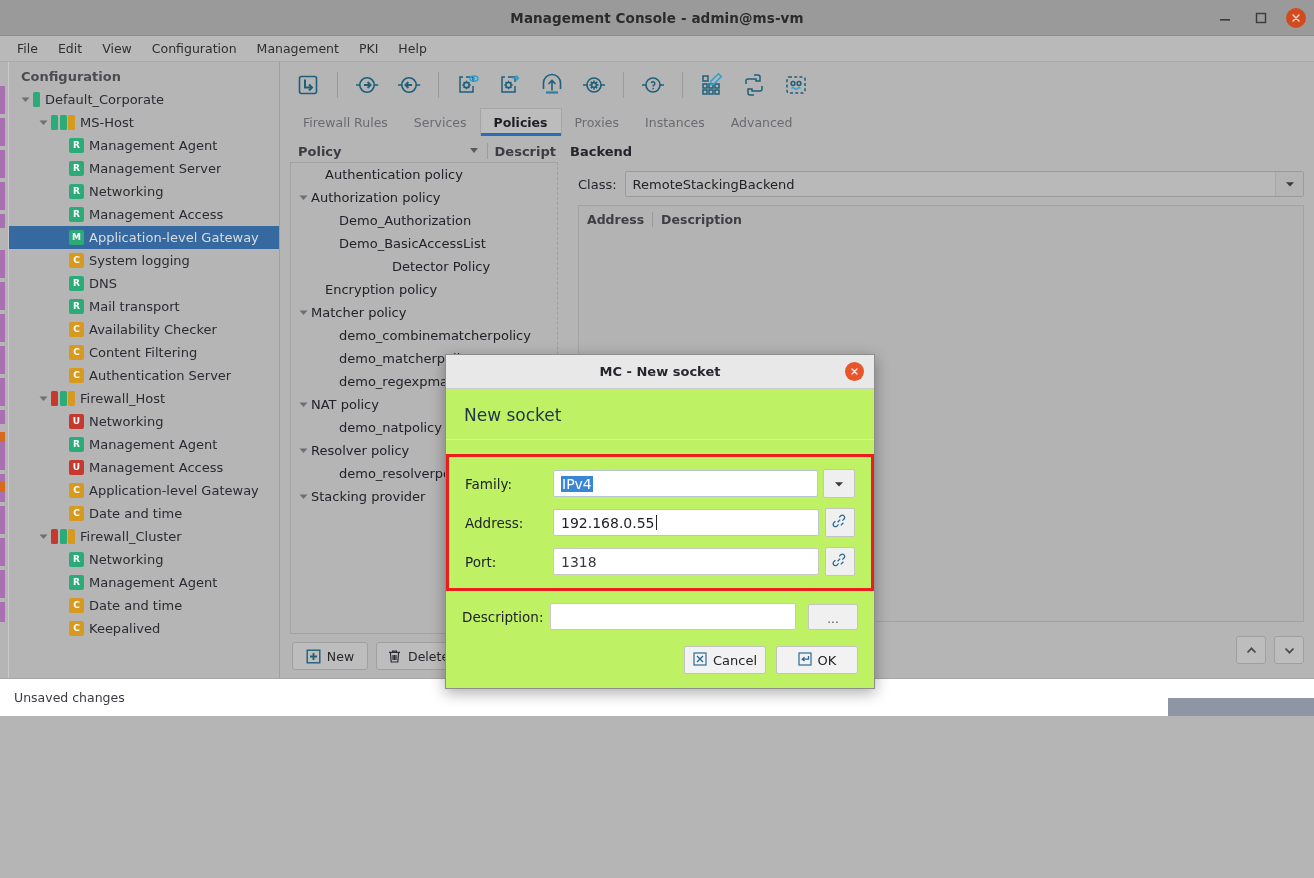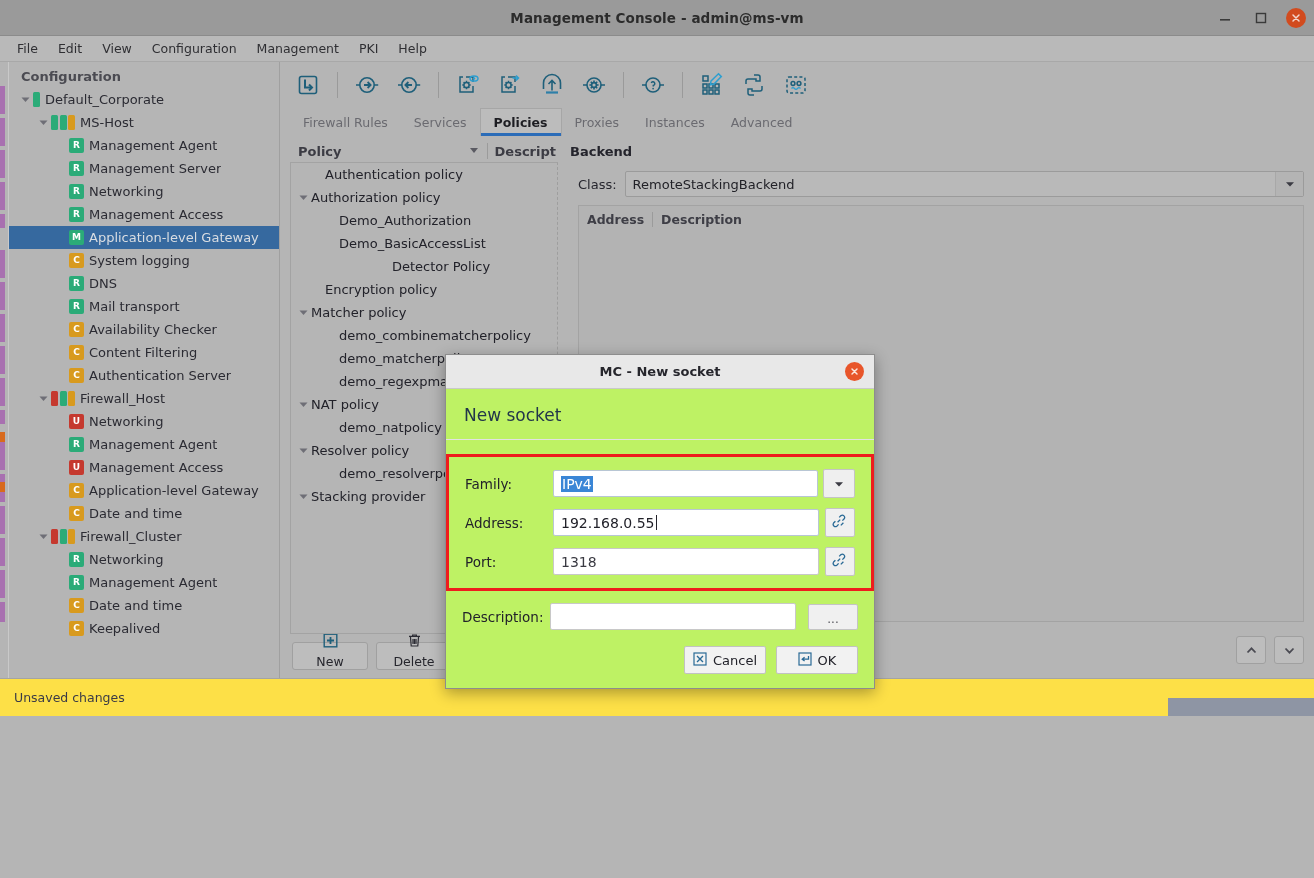--- a/index.html
+++ b/index.html
@@ -146,22 +146,22 @@
   .prow {
     height: 23px; display: flex; align-items: center;
     font-size: 13px; color: #22222a; white-space: nowrap; cursor: default;
   }
   .prow.sel { background: #36699f; color: #d9dde2; }
   .prow .pw { width: 16px; flex: 0 0 16px; display:flex; align-items:center; justify-content:center; }
   .pane-btns { display: flex; gap: 8px; margin-top: 8px; padding-left: 2px; }
   .btn {
     height: 28px; min-width: 76px; padding: 0 10px;
     background: #bdbdbd; border: 1px solid #a0a0a0; border-radius: 3px;
-    display: flex; align-items: center; justify-content: flex-end; gap: 6px;
-    font-size: 12.5px; color: #25252c; cursor: pointer; flex-direction: column;
+    display: flex; align-items: center; justify-content: center; gap: 6px;
+    font-size: 12.5px; color: #25252c; cursor: pointer;
   }
   .btn.disabled { color: #8d8d93; }
   .btn svg { display: block; }
 
   .vsplit { width: 10px; flex: 0 0 10px; }
 
   
   .pane-right { flex: 1; min-width: 0; display: flex; flex-direction: column; }
   .be-title { font-size: 13px; font-weight: bold; color: #24242c; padding: 4px 0 12px 2px; }
   .be-row { display: flex; align-items: center; gap: 8px; padding-left: 10px; }
@@ -190,21 +190,21 @@
   .spacer { flex: 1; }
   .navbtn {
     width: 30px; height: 28px; background: #bdbdbd; border: 1px solid #a0a0a0;
     border-radius: 3px; display: flex; align-items: center; justify-content: center; cursor: pointer;
     margin-left: 8px;
   }
 
   
   .statusbar {
     height: 38px; flex: 0 0 38px;
-    background: #fde047; border-top: 1px solid #a4a4a4;
+    background: #ffffff; border-top: 1px solid #a4a4a4;
     display: flex; align-items: center; padding-left: 14px;
     position: relative;
   }
   .statusbar .txt { font-size: 12.5px; color: #3b3b46; }
   .grip { position: absolute; right: 0; bottom: 0; width: 146px; height: 18px; background: #8e95a4; }
 
   
   .dlg {
     position: absolute; left: 445px; top: 292px; width: 430px;
     background: #bef264; border: 1px solid #8d8d8d;

